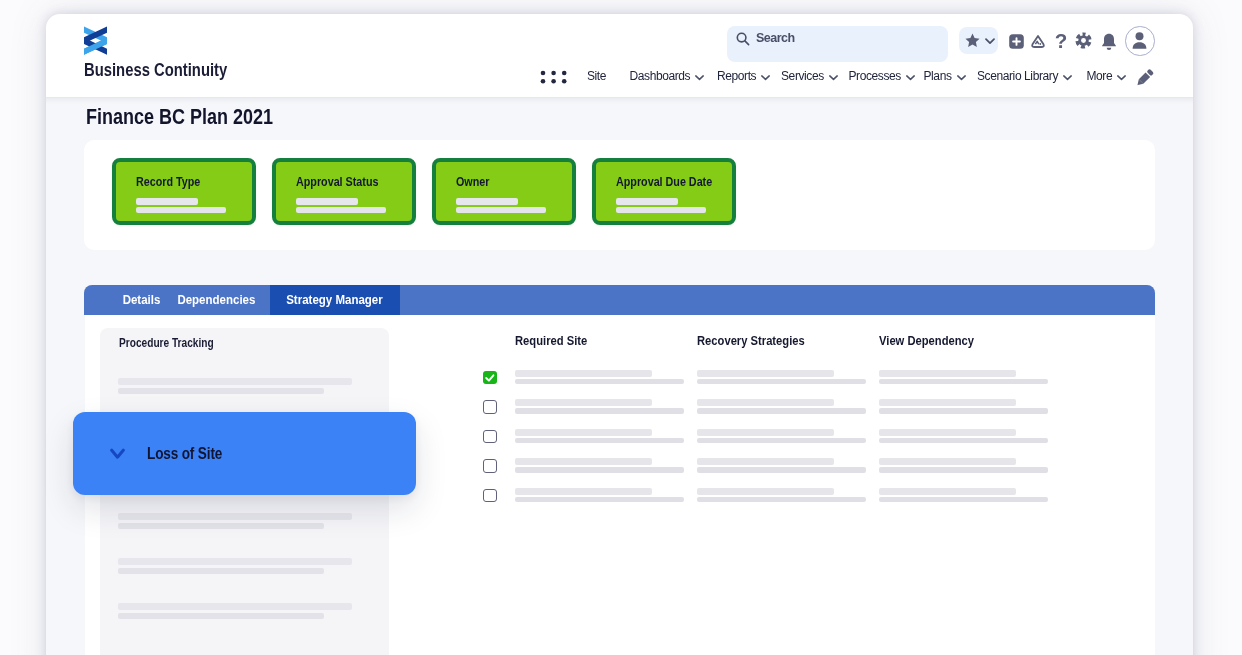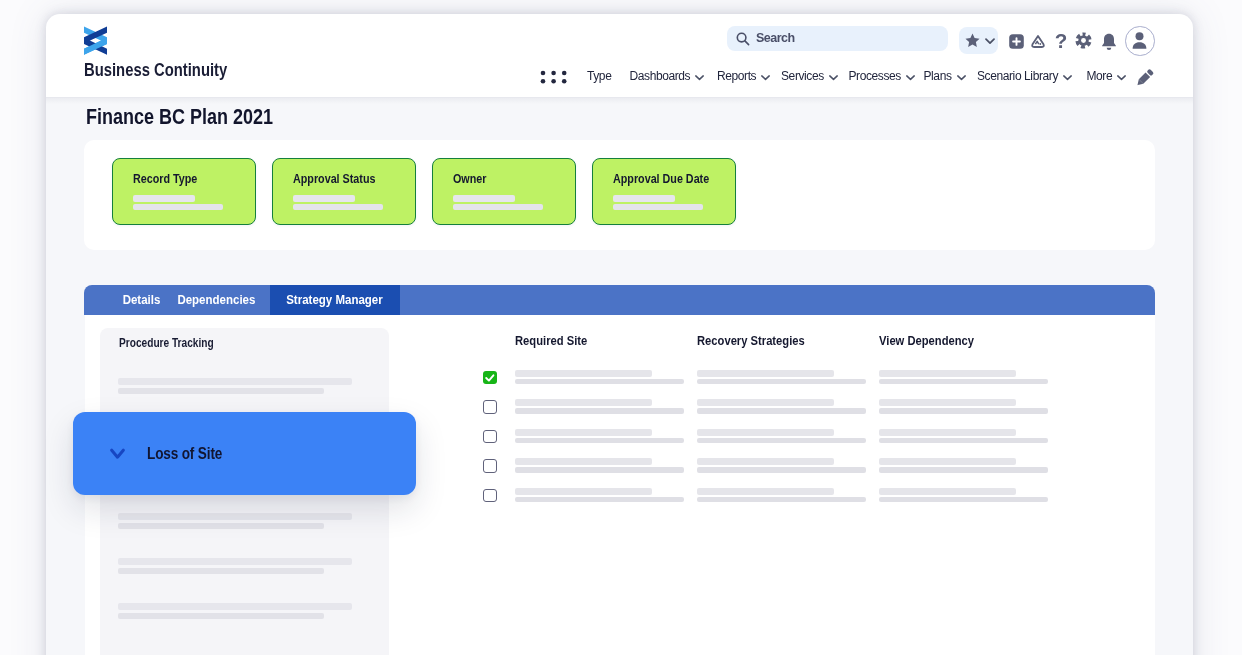--- a/index.html
+++ b/index.html
@@ -8,37 +8,37 @@
   .card { position:absolute; left:46px; top:14px; width:1147px; height:680px;
           background:#fff; border-radius:14px 14px 0 0;
           box-shadow:0 0 11px rgba(85,93,125,.22), 0 0 38px rgba(85,93,125,.13); }
   .abs { position:absolute; }
   .sectionbg { position:absolute; left:0; top:83px; width:1147px; height:597px; background:#f6f7fa; border-radius:0; }
   .hdrline { position:absolute; left:0; top:83px; width:1147px; height:1px; background:#e7e8ee; }
   .hdrshadow { position:absolute; left:0; top:84px; width:1147px; height:6px;
                background:linear-gradient(to bottom, rgba(40,45,80,.05), rgba(40,45,80,0)); }
   .brand { position:absolute; left:38px; top:44.5px; font-size:19px; font-weight:bold;
            color:#1a1d35; letter-spacing:0; transform:scaleX(0.78); transform-origin:left top; }
-  .search { position:absolute; left:681px; top:12px; width:221px; height:25px;
+  .search { position:absolute; left:681px; top:12px; width:221px; height:36px;
             background:#e8f1fc; border-radius:8px; }
   .search span { position:absolute; left:29px; top:0; line-height:25px; font-size:13px;
                  font-weight:bold; color:#4a4f68; letter-spacing:-0.5px; font-size:12.5px; }
   .starbox { position:absolute; left:913px; top:13px; width:39px; height:27px;
              background:#e8f1fc; border-radius:8px; }
   .avatar { position:absolute; left:1079px; top:12px; width:29.5px; height:29.5px;
             border-radius:50%; border:1px solid #a9aecd; background:#fff; }
   .navitem { position:absolute; top:54.5px; font-size:12px; color:#21253c;
              letter-spacing:-0.4px; white-space:nowrap; line-height:14px; }
   .navitem svg { vertical-align:-1px; margin-left:5px; }
   h1 { position:absolute; left:40px; top:89.5px; font-size:22.5px; font-weight:bold;
        color:#12152c; letter-spacing:0; transform:scaleX(0.80); transform-origin:left top; }
   .filters { position:absolute; left:38px; top:126px; width:1071px; height:110px;
              background:#fff; border-radius:10px; }
-  .fcard { position:absolute; top:144px; width:144px; height:67px; background:#bef264;
-           border:1px solid #15803d; border-radius:8px; box-shadow:0 1px 3px rgba(20,25,60,.05); }
+  .fcard { position:absolute; top:144px; width:144px; height:67px; background:#84cc16;
+           border:4px solid #15803d; border-radius:8px; box-shadow:0 1px 3px rgba(20,25,60,.05); }
   .fcard .t { position:absolute; left:20px; top:12.5px; font-size:12.5px; font-weight:bold;
               color:#15182f; letter-spacing:0; transform:scaleX(0.86); transform-origin:left top; }
   .bar { position:absolute; border-radius:2px; }
   .tabs { position:absolute; left:38px; top:271px; width:1071px; height:30px;
           background:#4b73c6; border-radius:8px 8px 0 0; display:flex; }
   .tab { height:30px; line-height:30px; text-align:center; color:#fff; font-size:12.5px;
          font-weight:bold; letter-spacing:0; }
   .tab span { display:inline-block; transform:scaleX(0.92); }
   .tab.active { background:#1b4eb1; }
   .content { position:absolute; left:39px; top:301px; width:1070px; height:379px; background:#fff; }
@@ -125,21 +125,21 @@
     <g fill="#23273f">
       <circle cx="3" cy="3" r="2.3"></circle>
         <circle cx="13.6" cy="3" r="2.3"></circle>
         <circle cx="24.2" cy="3" r="2.3"></circle>
       <circle cx="3" cy="11.2" r="2.3"></circle>
         <circle cx="13.6" cy="11.2" r="2.3"></circle>
         <circle cx="24.2" cy="11.2" r="2.3"></circle>
     </g>
   </svg>
 
-  <div class="navitem" style="left:541px;">Type</div>
+  <div class="navitem" style="left:541px;">Site</div>
   <div class="navitem" style="left:583.5px;">Dashboards<svg width="9" height="6" viewBox="0 0 9 6">
         <polyline points="0.8,0.9 4.5,4.4 8.2,0.9" fill="none" stroke="#4b5166" stroke-width="1.5" stroke-linecap="round" stroke-linejoin="round"></polyline>
       </svg></div>
   <div class="navitem" style="left:671px;">Reports<svg width="9" height="6" viewBox="0 0 9 6">
         <polyline points="0.8,0.9 4.5,4.4 8.2,0.9" fill="none" stroke="#4b5166" stroke-width="1.5" stroke-linecap="round" stroke-linejoin="round"></polyline>
       </svg></div>
   <div class="navitem" style="left:735px;">Services<svg width="9" height="6" viewBox="0 0 9 6">
         <polyline points="0.8,0.9 4.5,4.4 8.2,0.9" fill="none" stroke="#4b5166" stroke-width="1.5" stroke-linecap="round" stroke-linejoin="round"></polyline>
       </svg></div>
   <div class="navitem" style="left:802.5px;">Processes<svg width="9" height="6" viewBox="0 0 9 6">

